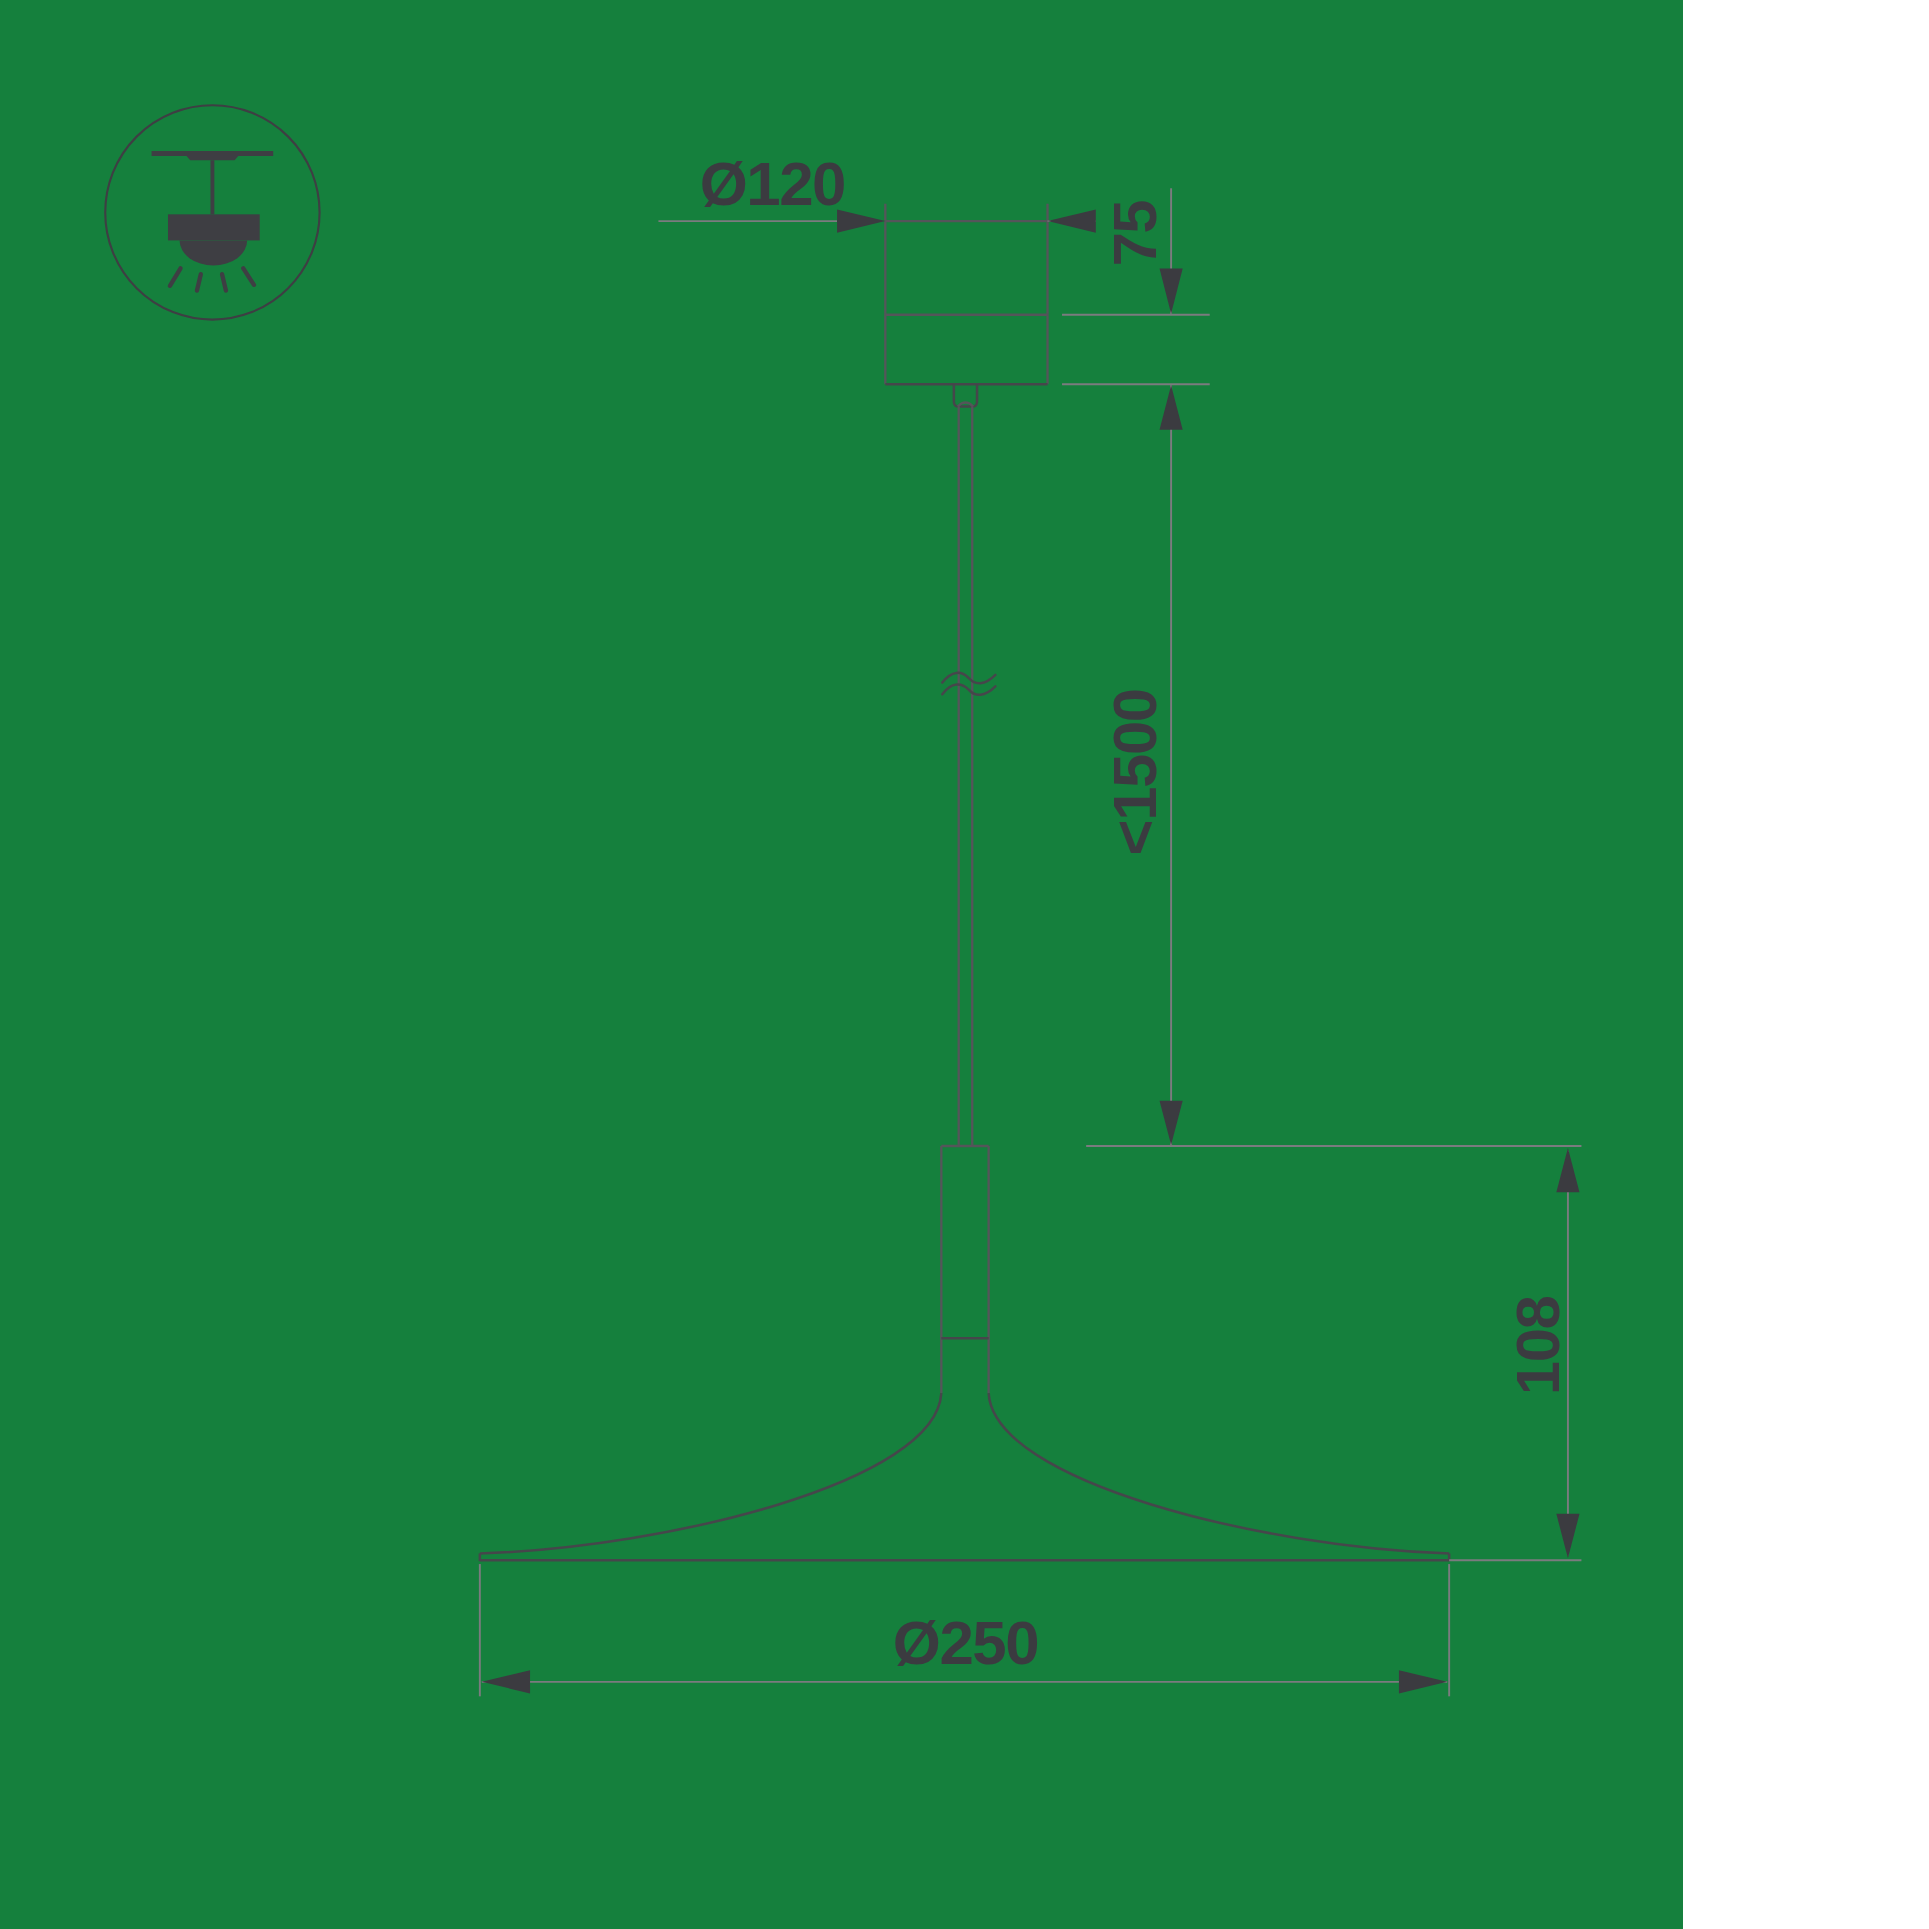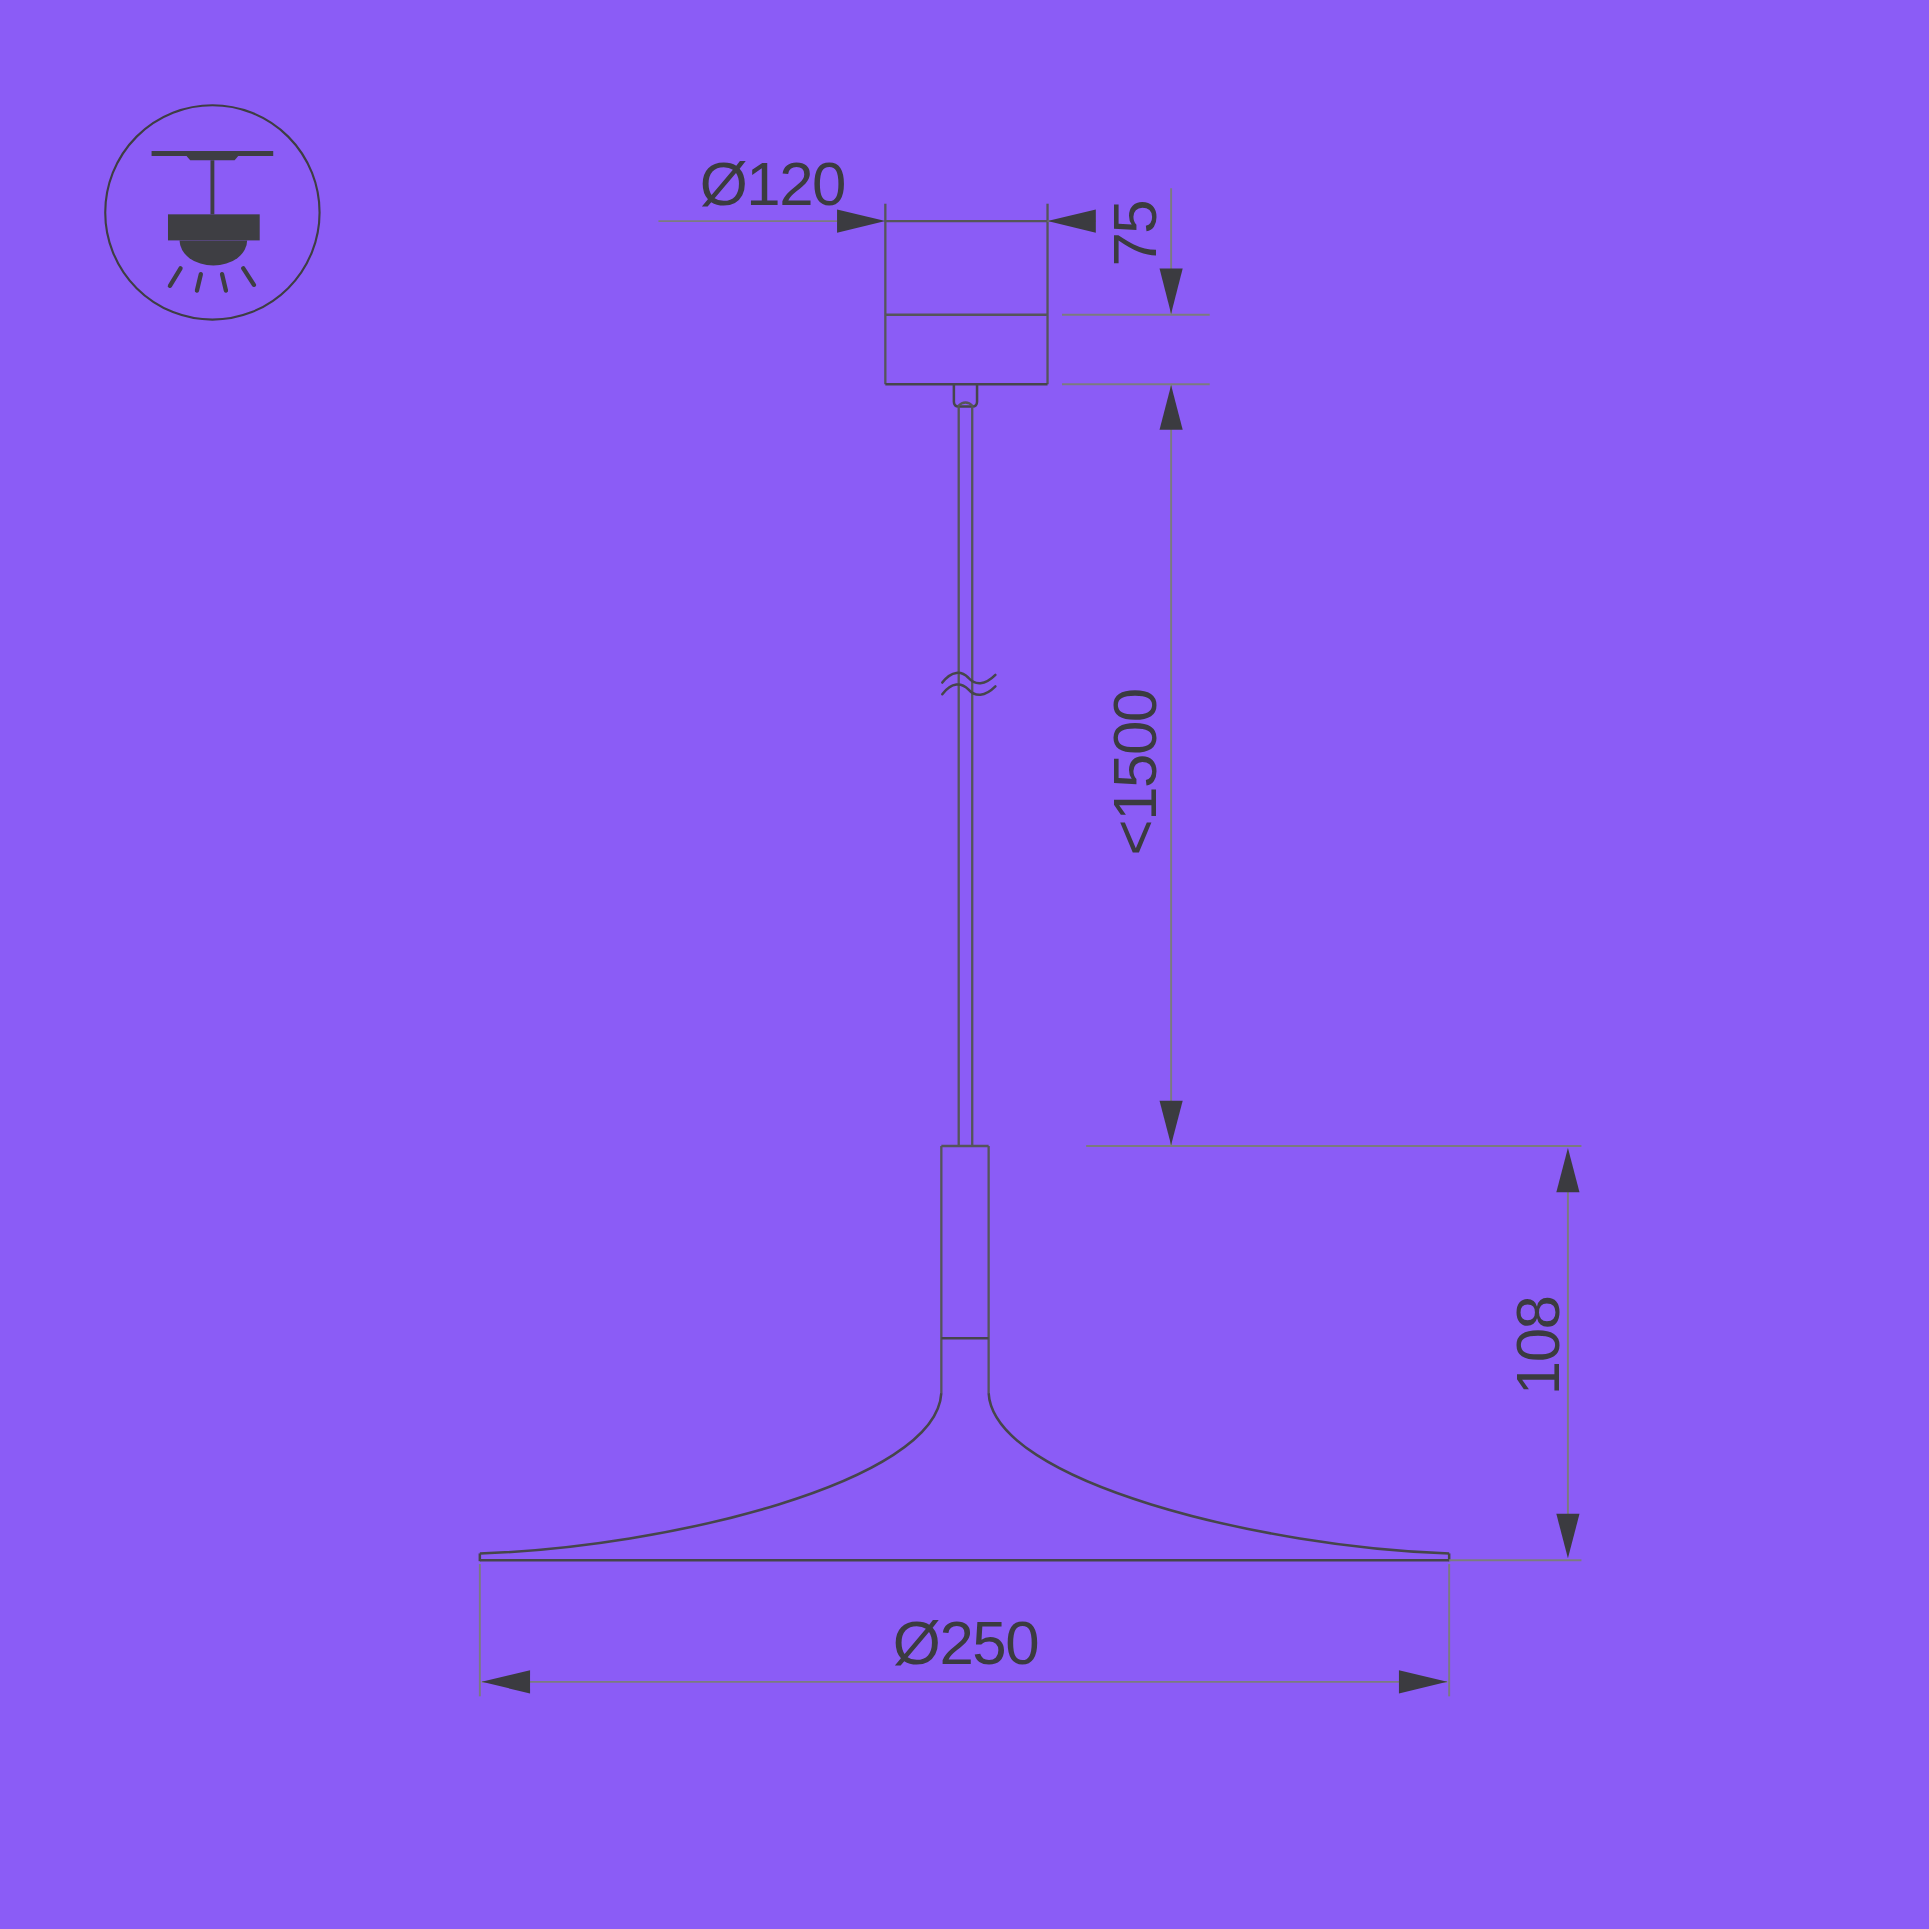--- a/index.html
+++ b/index.html
@@ -2,24 +2,25 @@
 <html><head>
 <meta charset="utf-8">
 <style>
   html, body {
     margin: 0;
     padding: 0;
     background: #ffffff;
   }
   .canvas {
     position: relative;
-    width: 1929px;
+    width: 1683px;
     height: 1929px;
-    background: #8b5cf6;
+    background: #15803d;
     font-family: "Liberation Sans", sans-serif;
+    font-weight: bold;
   }
   svg { display: block; }
   .obj {
     fill: none;
     stroke: #55555a;
     stroke-width: 2.4;
   }
   .obj-dark {
     fill: none;
     stroke: #46464b;

